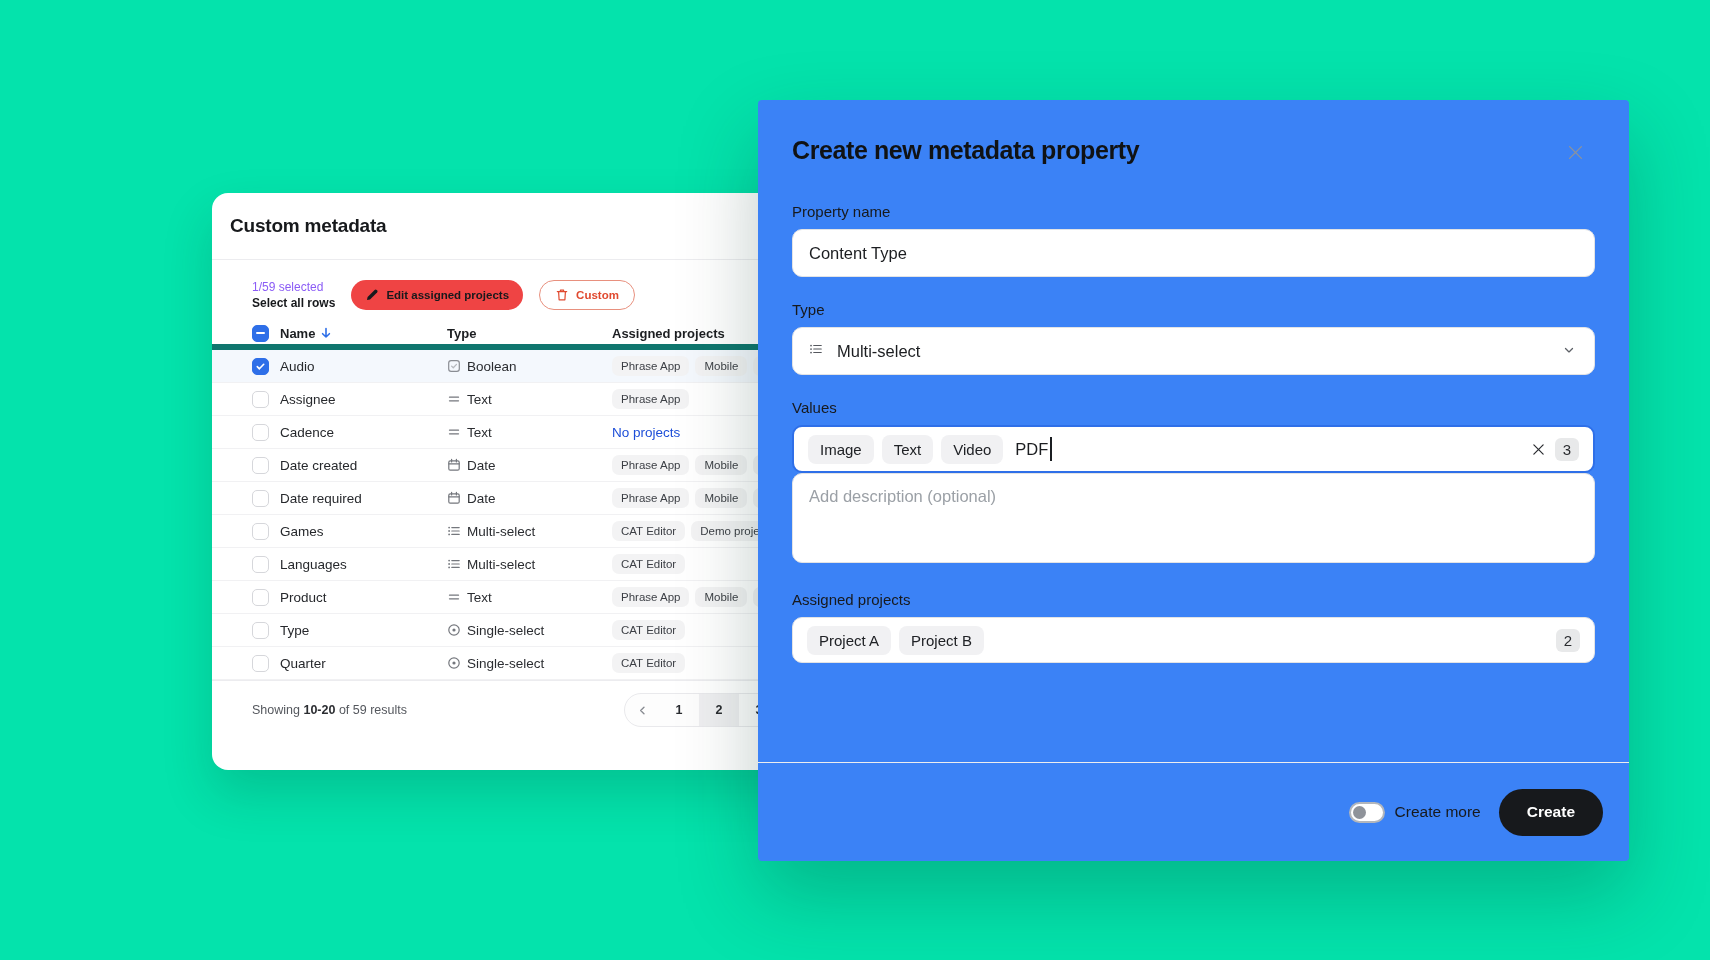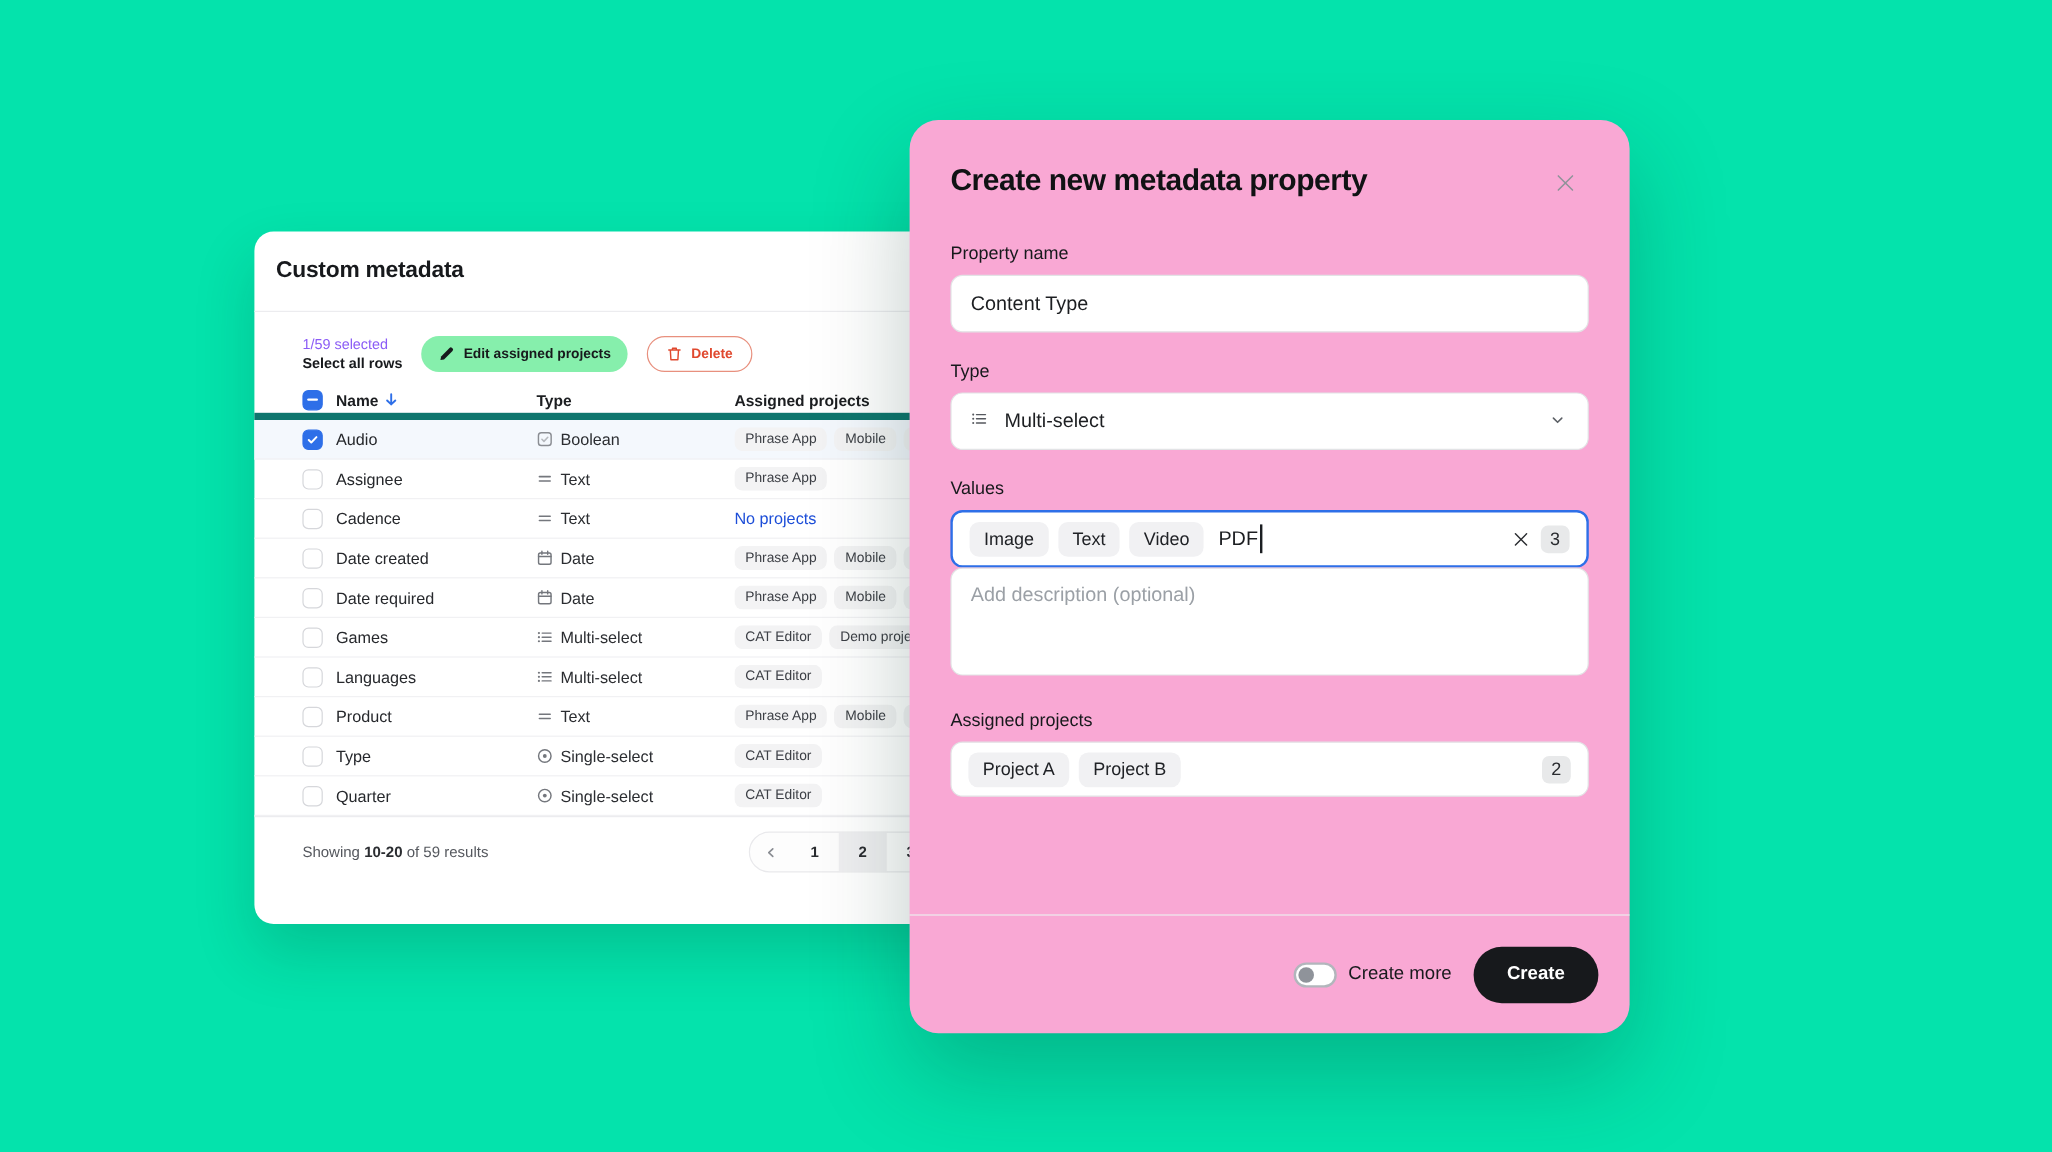--- a/index.html
+++ b/index.html
@@ -12,21 +12,21 @@
   .card-header { height:67px; display:flex; align-items:center; padding:0 18px;
     border-bottom:1px solid #ececef; }
   .card-title { font-size:19px; font-weight:600; color:#17191c; letter-spacing:-.2px; }
 
   .toolbar { margin-top:16px; padding:0 22px 0 40px; height:38px; display:flex; align-items:center; gap:16px; }
   .sel-stack { display:flex; flex-direction:column; line-height:16px; }
   .sel-count { font-size:12px; color:#8b5cf6; }
   .sel-all { font-size:12px; font-weight:700; color:#17191c; cursor:pointer; }
   .btn { display:inline-flex; align-items:center; gap:7px; height:30px; border-radius:16px;
     font-family:inherit; font-size:11.5px; font-weight:700; cursor:pointer; }
-  .btn-edit { background:#86efac; border:none; color:#17191c; padding:0 14px; }
+  .btn-edit { background:#ef4444; border:none; color:#17191c; padding:0 14px; }
   .btn-delete { background:#fff; border:1px solid #e8907e; color:var(--red,#E0492F); padding:0 15px; }
 
   .thead { margin:8px 0 0; padding-left:40px; height:28px; display:grid;
     grid-template-columns:28px 167px 165px 1fr; align-items:center;
     border-bottom:6px solid #0f766e; }
   .thead .hcell { font-size:13px; font-weight:700; color:#1c1e21; display:flex; align-items:center; gap:4px; }
   .rows { }
   .trow { padding-left:40px; height:33px; display:grid; grid-template-columns:28px 167px 165px 1fr;
     align-items:center; border-bottom:1px solid #f1f1f3; cursor:pointer; }
   .trow.sel { background:#f4f8fd; }
@@ -49,22 +49,22 @@
     justify-content:space-between; padding:12px 52px 0 40px; }
   .showing { font-size:12.5px; color:#55585e; }
   .showing b { color:#2b2d31; }
   .pager { display:flex; border:1px solid #e9e9ec; border-radius:17px; background:#fdfdfd; overflow:hidden; height:34px; }
   .pg { width:40px; height:100%; border:none; background:transparent; font-family:inherit;
     font-size:12.5px; font-weight:700; color:#2a2c30; cursor:pointer; display:flex; align-items:center; justify-content:center; }
   .pg.chev { width:34px; color:#8a8d93; }
   .pg.cur { background:#efeff1; }
 
   
-  .modal { position:absolute; left:758px; top:100px; width:600px; height:761px;
-    background:#f9a8d4; border-radius:24px; box-shadow:0 34px 80px rgba(4,48,36,.25); }
+  .modal { position:absolute; left:758px; top:100px; width:871px; height:761px;
+    background:#3b82f6; border-radius:4px; box-shadow:0 34px 80px rgba(4,48,36,.25); }
   .modal-inner { padding:36px 34px 0; }
   .modal-title { font-size:25px; font-weight:700; color:#101214; letter-spacing:-.4px; }
   .close-btn { position:absolute; top:40px; right:42px; width:24px; height:24px; border:none;
     background:transparent; cursor:pointer; display:flex; align-items:center; justify-content:center; }
   .flabel { display:block; font-size:15px; color:#17191c; margin:24px 0 9px; }
   .flabel.first { margin-top:38px; }
 
   .field-input, .field-select, .values-field, .field-textarea, .assigned-field {
     width:100%; border:1px solid #e2e3e5; border-radius:10px; background:#fff; }
   .field-input { height:48px; padding:0 16px; font-family:inherit; font-size:16.5px; color:#1c1e21; outline:none; }
@@ -120,21 +120,21 @@
             </svg>
           </span>
         <span>Edit assigned projects</span>
       </button>
       <button class="btn btn-delete">
         <span class="ticon">
             <svg width="13" height="13" viewBox="0 0 14 14" fill="none" xmlns="http://www.w3.org/2000/svg">
               <path d="M2.3 3.6h9.4M5.4 3.6V2.2h3.2v1.4M3.6 3.6l.5 8.2h5.8l.5-8.2" stroke="#E0492F" stroke-width="1.2" stroke-linecap="round" stroke-linejoin="round"></path>
             </svg>
           </span>
-        <span>Delete</span>
+        <span>Custom</span>
       </button>
     </div>
 
     <div class="thead">
       <span class="cb indet"></span>
       <span class="hcell">
         <span>Name</span>
         <span class="ticon">
             <svg width="13" height="13" viewBox="0 0 14 14" fill="none" xmlns="http://www.w3.org/2000/svg">
               <path d="M7 2.5v8.5M3.6 7.7 7 11l3.4-3.3" stroke="#2E6FE8" stroke-width="1.6" stroke-linecap="round" stroke-linejoin="round"></path>

